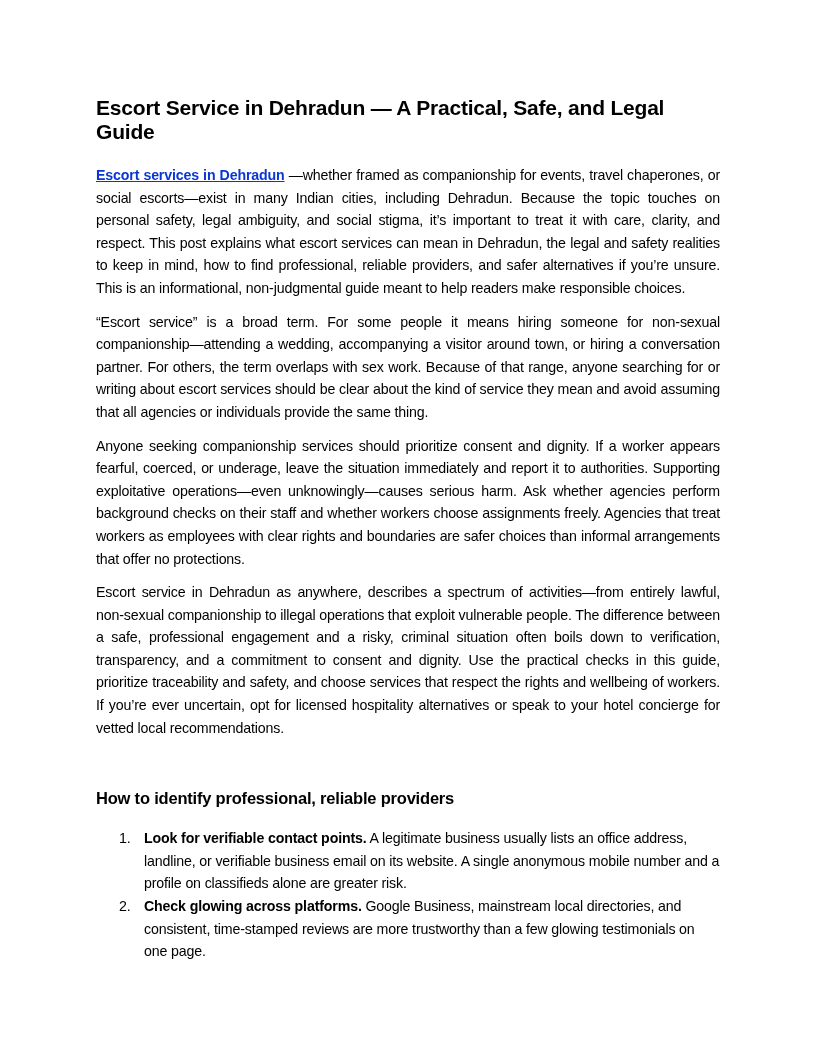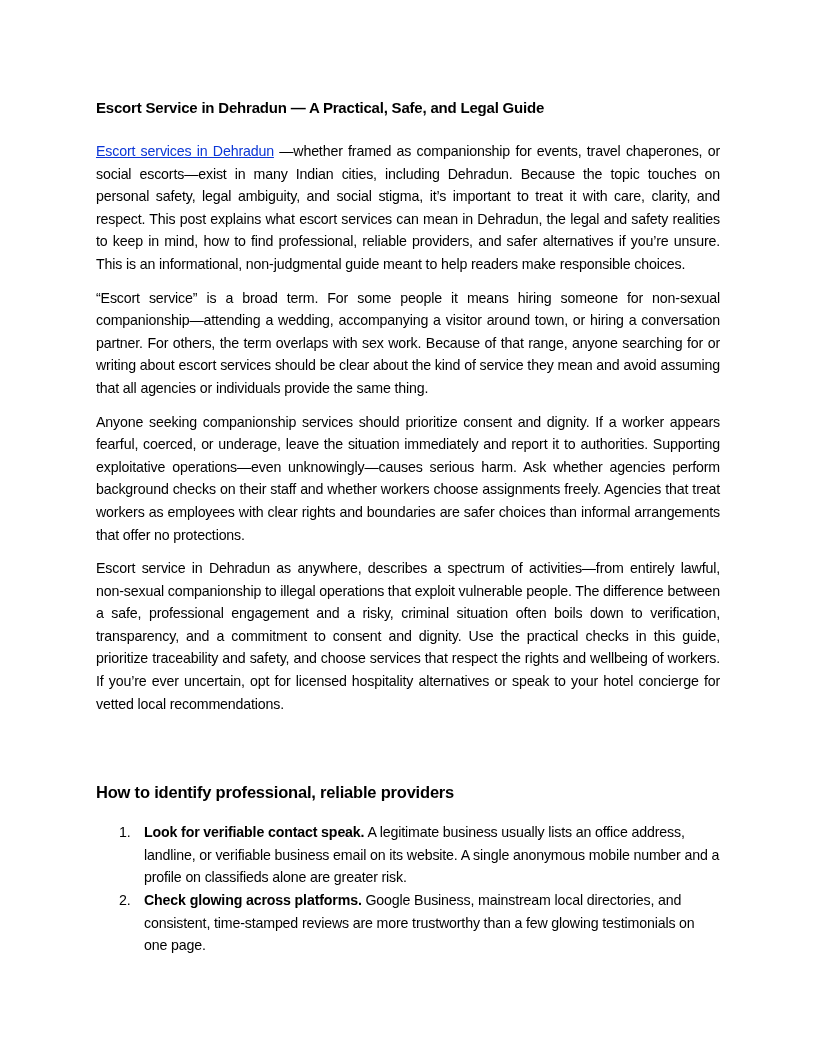--- a/index.html
+++ b/index.html
@@ -11,43 +11,43 @@
       font-family: "Liberation Sans", "DejaVu Sans", sans-serif;
       color: #000000;
     }
     .page {
       position: absolute;
       left: 96px;
       top: 96px;
       width: 624px;
     }
     h1.doc-title {
-      font-size: 15px;
+      font-size: 21px;
       font-weight: bold;
       margin: 0 0 20px 0;
       line-height: 24px;
       letter-spacing: -0.2px;
     }
     p.body {
       font-size: 14.2px;
       line-height: 22.6px;
       margin: 0 0 11px 0;
       text-align: justify;
       letter-spacing: -0.15px;
     }
     a.doc-link {
       color: #0b36d6;
-      font-weight: normal;
+      font-weight: bold;
       text-decoration: underline;
       margin-top: 32px;
     }
     h2.section-title {
       font-size: 16.5px;
       font-weight: bold;
-      margin: 65px 0 17px 0;
+      margin: 47px 0 17px 0;
       line-height: 24px;
       letter-spacing: -0.2px;
     }
     ol.steps {
       list-style: none;
       margin: 0;
       padding: 0 0 0 48px;
     }
     ol.steps li {
       position: relative;
@@ -74,19 +74,19 @@
   <p class="body"><a class="doc-link" href="#">Escort services in Dehradun</a><span> —whether framed as companionship for events, travel chaperones, or social escorts—exist in many Indian cities, including Dehradun. Because the topic touches on personal safety, legal ambiguity, and social stigma, it’s important to treat it with care, clarity, and respect. This post explains what escort services can mean in Dehradun, the legal and safety realities to keep in mind, how to find professional, reliable providers, and safer alternatives if you’re unsure. This is an informational, non-judgmental guide meant to help readers make responsible choices.</span></p>
 
   <p class="body">“Escort service” is a broad term. For some people it means hiring someone for non-sexual companionship—attending a wedding, accompanying a visitor around town, or hiring a conversation partner. For others, the term overlaps with sex work. Because of that range, anyone searching for or writing about escort services should be clear about the kind of service they mean and avoid assuming that all agencies or individuals provide the same thing.</p>
   <p class="body">Anyone seeking companionship services should prioritize consent and dignity. If a worker appears fearful, coerced, or underage, leave the situation immediately and report it to authorities. Supporting exploitative operations—even unknowingly—causes serious harm. Ask whether agencies perform background checks on their staff and whether workers choose assignments freely. Agencies that treat workers as employees with clear rights and boundaries are safer choices than informal arrangements that offer no protections.</p>
   <p class="body">Escort service in Dehradun as anywhere, describes a spectrum of activities—from entirely lawful, non-sexual companionship to illegal operations that exploit vulnerable people. The difference between a safe, professional engagement and a risky, criminal situation often boils down to verification, transparency, and a commitment to consent and dignity. Use the practical checks in this guide, prioritize traceability and safety, and choose services that respect the rights and wellbeing of workers. If you’re ever uncertain, opt for licensed hospitality alternatives or speak to your hotel concierge for vetted local recommendations.</p>
 
   <h2 class="section-title">How to identify professional, reliable providers</h2>
 
   <ol class="steps">
     <li>
-      <span class="num">1.</span><span class="lead">Look for verifiable contact speak.</span><span> A legitimate business usually lists an office address, landline, or verifiable business email on its website. A single anonymous mobile number and a profile on classifieds alone are greater risk.</span>
+      <span class="num">1.</span><span class="lead">Look for verifiable contact points.</span><span> A legitimate business usually lists an office address, landline, or verifiable business email on its website. A single anonymous mobile number and a profile on classifieds alone are greater risk.</span>
     </li>
     <li>
       <span class="num">2.</span><span class="lead">Check glowing across platforms.</span><span> Google Business, mainstream local directories, and consistent, time-stamped reviews are more trustworthy than a few glowing testimonials on one page.</span>
     </li>
   </ol>
 </div>
 
 </body></html>

